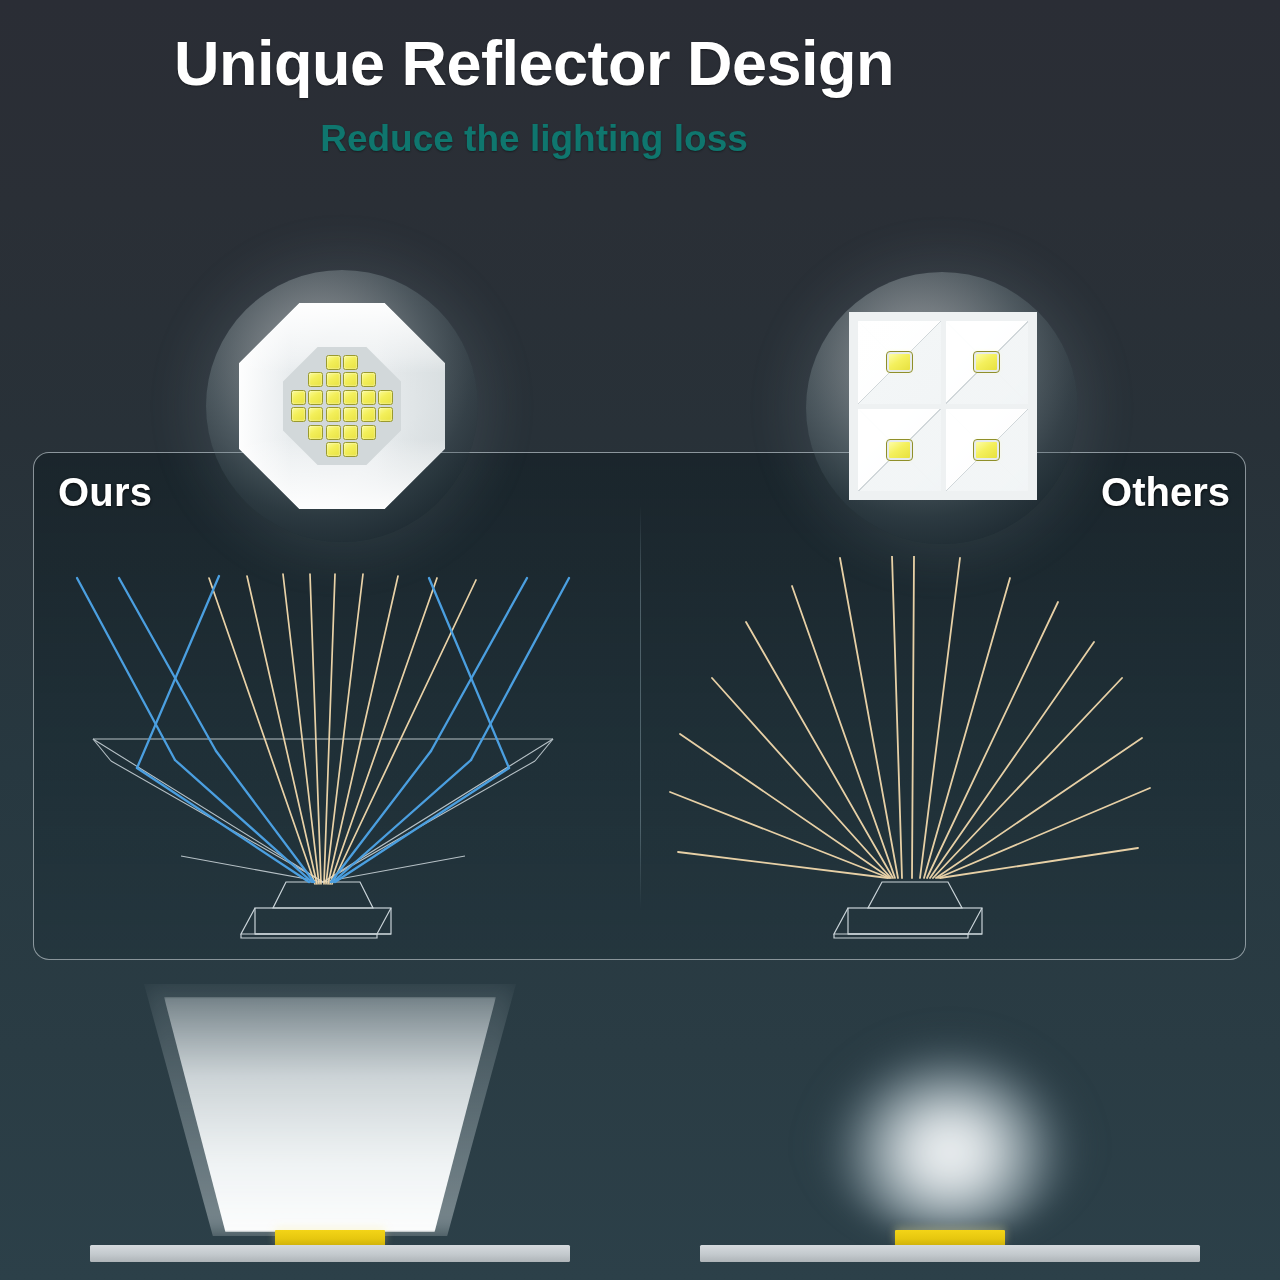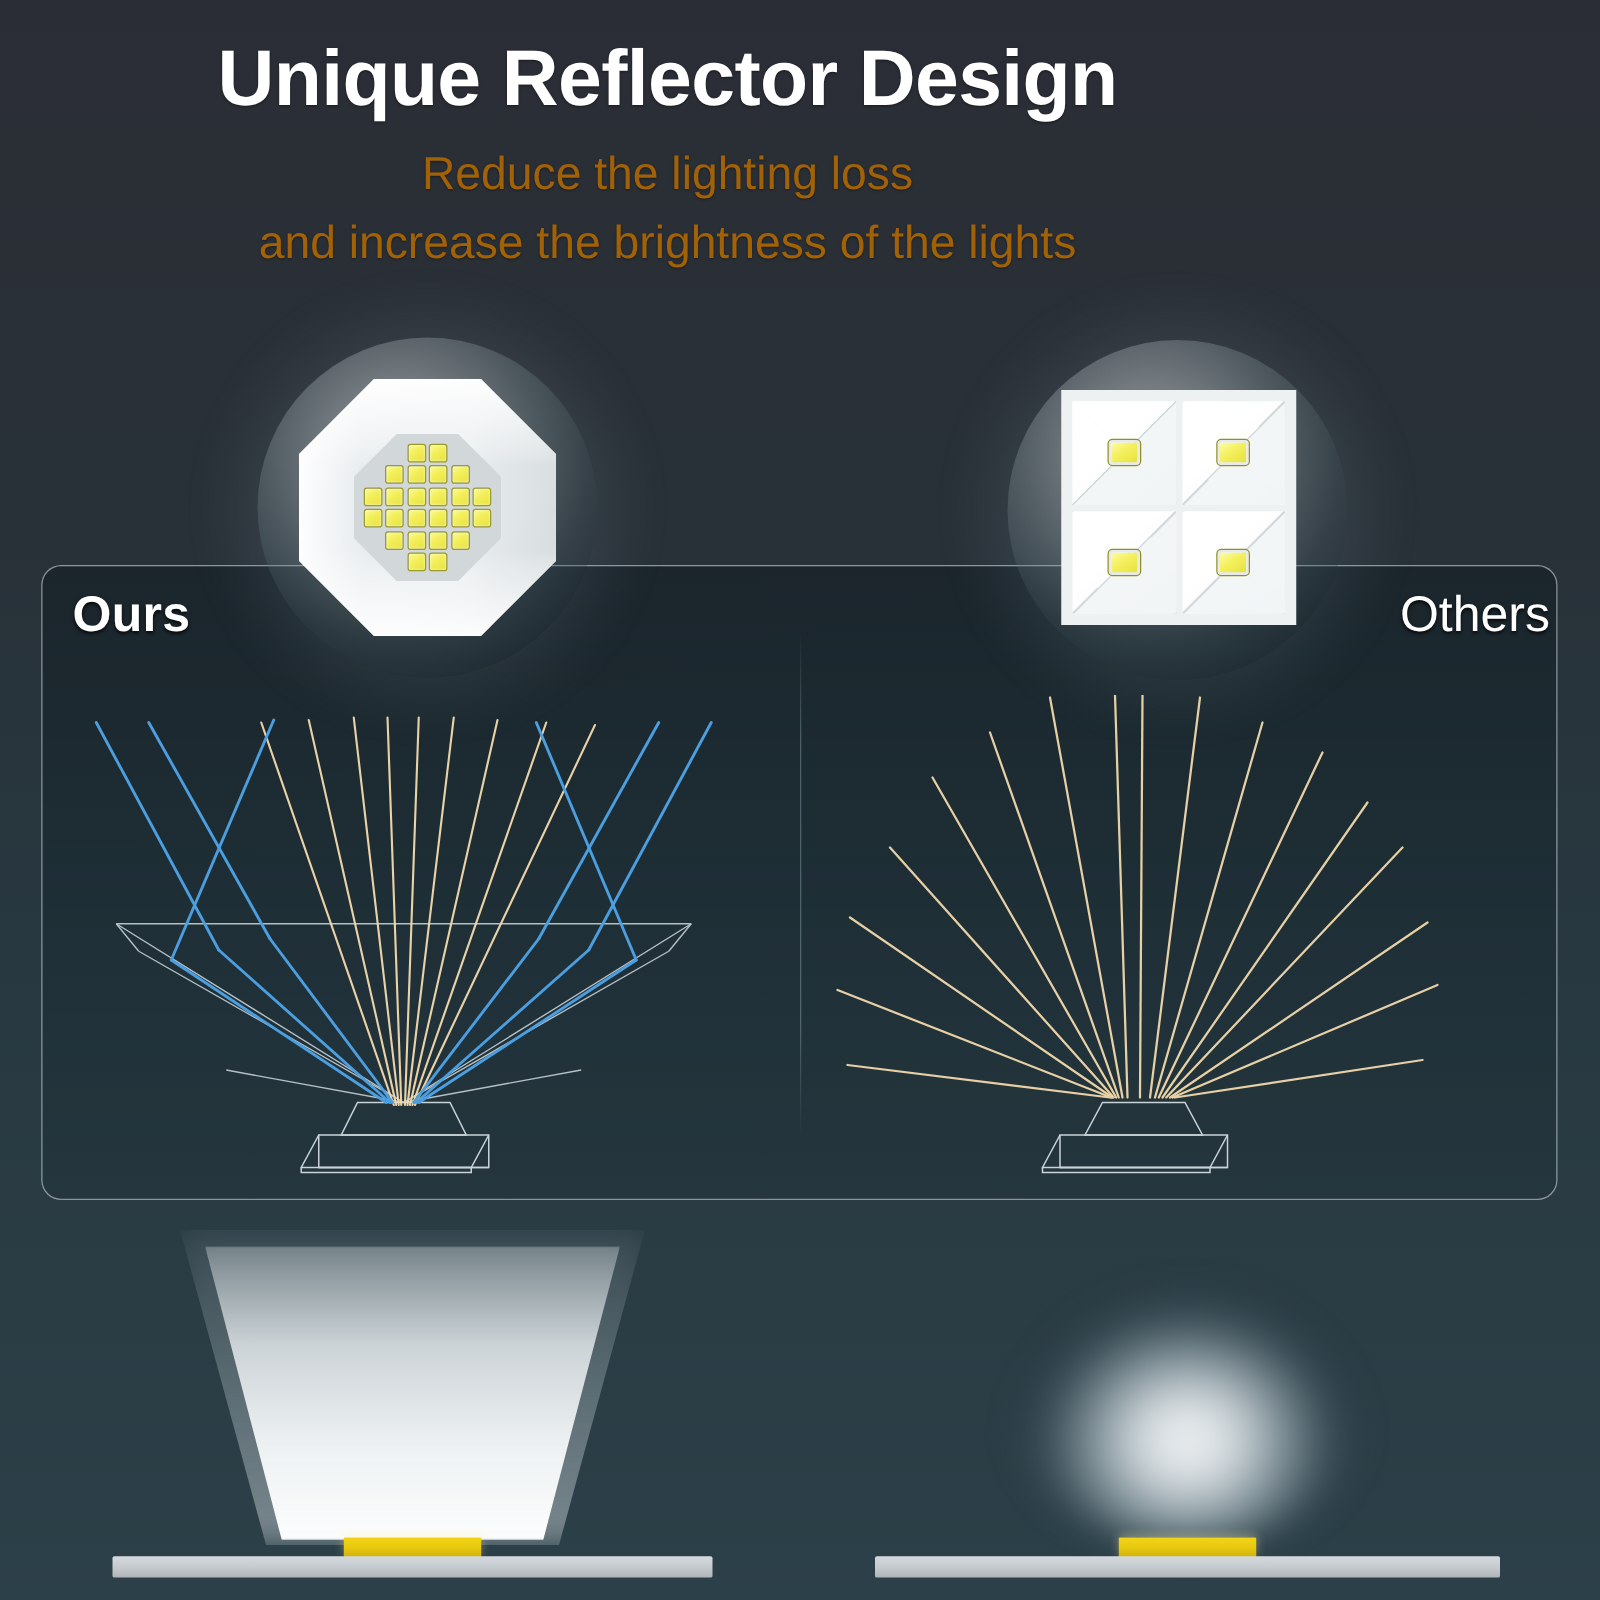--- a/index.html
+++ b/index.html
@@ -19,22 +19,22 @@
     letter-spacing: -0.5px;
     line-height: 1.0;
     padding-top: 32px;
     color:#ffffff;
     font-stretch: condensed;
     text-shadow: 0 1px 2px rgba(0,0,0,.45);
   }
   .sub {
     font-size: 37px;
     line-height: 1.42;
-    color:#a16207;
-    font-weight: 400;
+    color:#0f766e;
+    font-weight: 700;
     text-shadow: 0 1px 2px rgba(0,0,0,.4);
   }
   #sub1 { padding-top: 18px; }
   #sub2 { padding-top: 2px; }
 
   
   #panel {
     position:absolute;
     left:33px; top:452px; width:1213px; height:508px;
     border:1.5px solid rgba(205,215,220,.62);
@@ -43,21 +43,21 @@
   }
   #panel-divider {
     position:absolute; left:606px; top:52px; width:1px; height:404px;
     background: linear-gradient(180deg, rgba(150,175,185,0) 0%, rgba(150,175,185,.40) 22%, rgba(150,175,185,.42) 78%, rgba(150,175,185,0) 100%);
   }
   .panel-label {
     position:absolute; font-size:40px; color:#ffffff;
     text-shadow: 0 1px 3px rgba(0,0,0,.85);
   }
   #label-ours  { left:58px;  top:470px; font-weight:bold; letter-spacing:.2px; }
-  #label-others{ right:40px; top:470px; font-weight:400; }
+  #label-others{ right:50px; top:470px; font-weight:700; }
 
   
   .module { position:absolute; }
   .disc {
     position:absolute; left:0; top:0; width:100%; height:100%;
     border-radius:50%;
     background:
       radial-gradient(circle at 42% 34%, rgba(255,255,255,.50) 0%, rgba(226,234,236,.40) 24%,
         rgba(150,168,174,.34) 46%, rgba(82,100,108,.30) 64%,
         rgba(40,54,62,.26) 80%, rgba(24,34,40,.10) 93%, rgba(24,34,40,0) 100%);
@@ -160,21 +160,20 @@
     background: linear-gradient(180deg,#d5dade 0%, #c3c9cd 55%, #aeb4b8 100%);
     border-radius:1.5px;
   }
 </style>
 </head>
 <body>
 
 <div id="header">
   <div id="title">Unique Reflector Design</div>
   <div id="sub1" class="sub">Reduce the lighting loss</div>
-  <div id="sub2" class="sub">and increase the brightness of the lights</div>
 </div>
 
 <div id="panel">
   <div id="panel-divider"></div>
 </div>
 
 <div id="label-ours" class="panel-label">Ours</div>
 <div id="label-others" class="panel-label">Others</div>
 
 <div id="module-ours" class="module">

